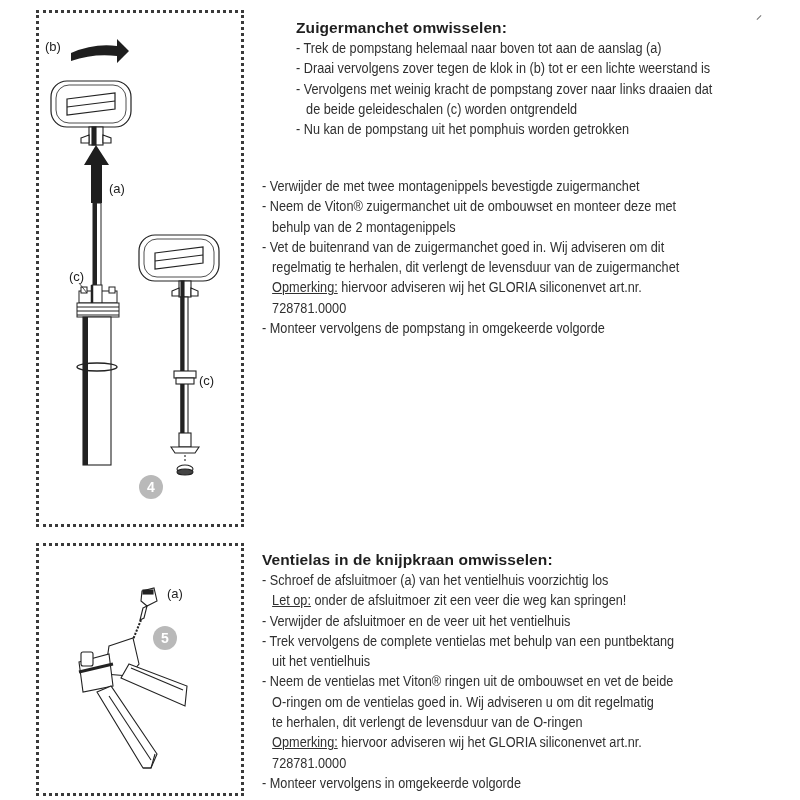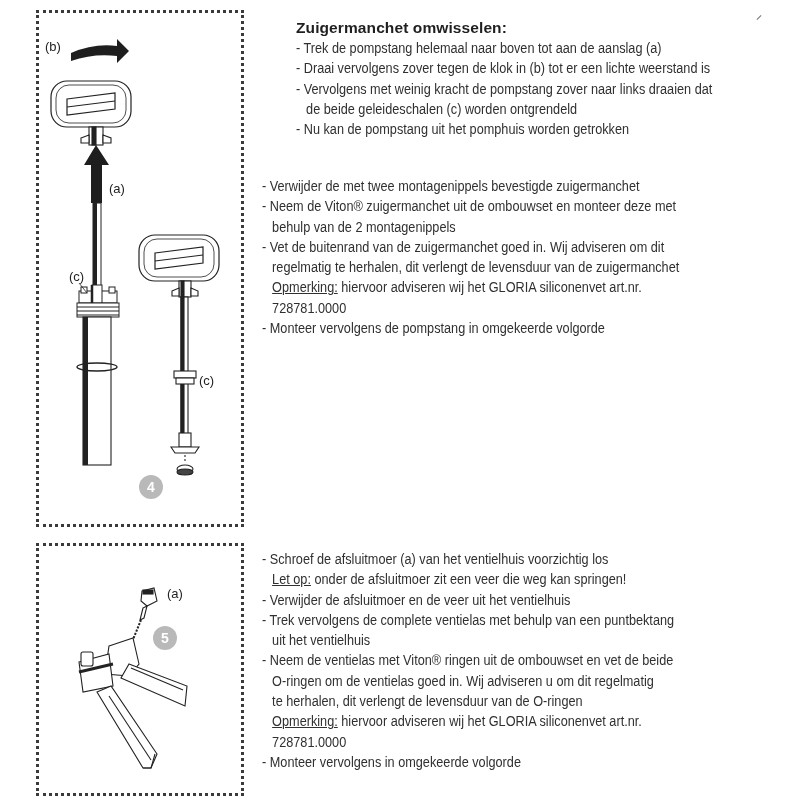--- a/index.html
+++ b/index.html
@@ -163,20 +163,21 @@
   <div class="line">- Neem de Viton® zuigermanchet uit de ombouwset en monteer deze met</div>
   <div class="line cont">behulp van de 2 montagenippels</div>
   <div class="line">- Vet de buitenrand van de zuigermanchet goed in. Wij adviseren om dit</div>
   <div class="line cont">regelmatig te herhalen, dit verlengt de levensduur van de zuigermanchet</div>
   <div class="line cont"><span class="u">Opmerking:</span><span> hiervoor adviseren wij het GLORIA siliconenvet art.nr.</span></div>
   <div class="line cont">728781.0000</div>
   <div class="line">- Monteer vervolgens de pompstang in omgekeerde volgorde</div>
 </div>
 
 <div class="section" id="section-3">
+  <div class="heading">Ventielas in de knijpkraan omwisselen:</div>
   <div class="line">- Schroef de afsluitmoer (a) van het ventielhuis voorzichtig los</div>
   <div class="line cont"><span class="u">Let op:</span><span> onder de afsluitmoer zit een veer die weg kan springen!</span></div>
   <div class="line">- Verwijder de afsluitmoer en de veer uit het ventielhuis</div>
   <div class="line">- Trek vervolgens de complete ventielas met behulp van een puntbektang</div>
   <div class="line cont">uit het ventielhuis</div>
   <div class="line">- Neem de ventielas met Viton® ringen uit de ombouwset en vet de beide</div>
   <div class="line cont">O-ringen om de ventielas goed in. Wij adviseren u om dit regelmatig</div>
   <div class="line cont">te herhalen, dit verlengt de levensduur van de O-ringen</div>
   <div class="line cont"><span class="u">Opmerking:</span><span> hiervoor adviseren wij het GLORIA siliconenvet art.nr.</span></div>
   <div class="line cont">728781.0000</div>

